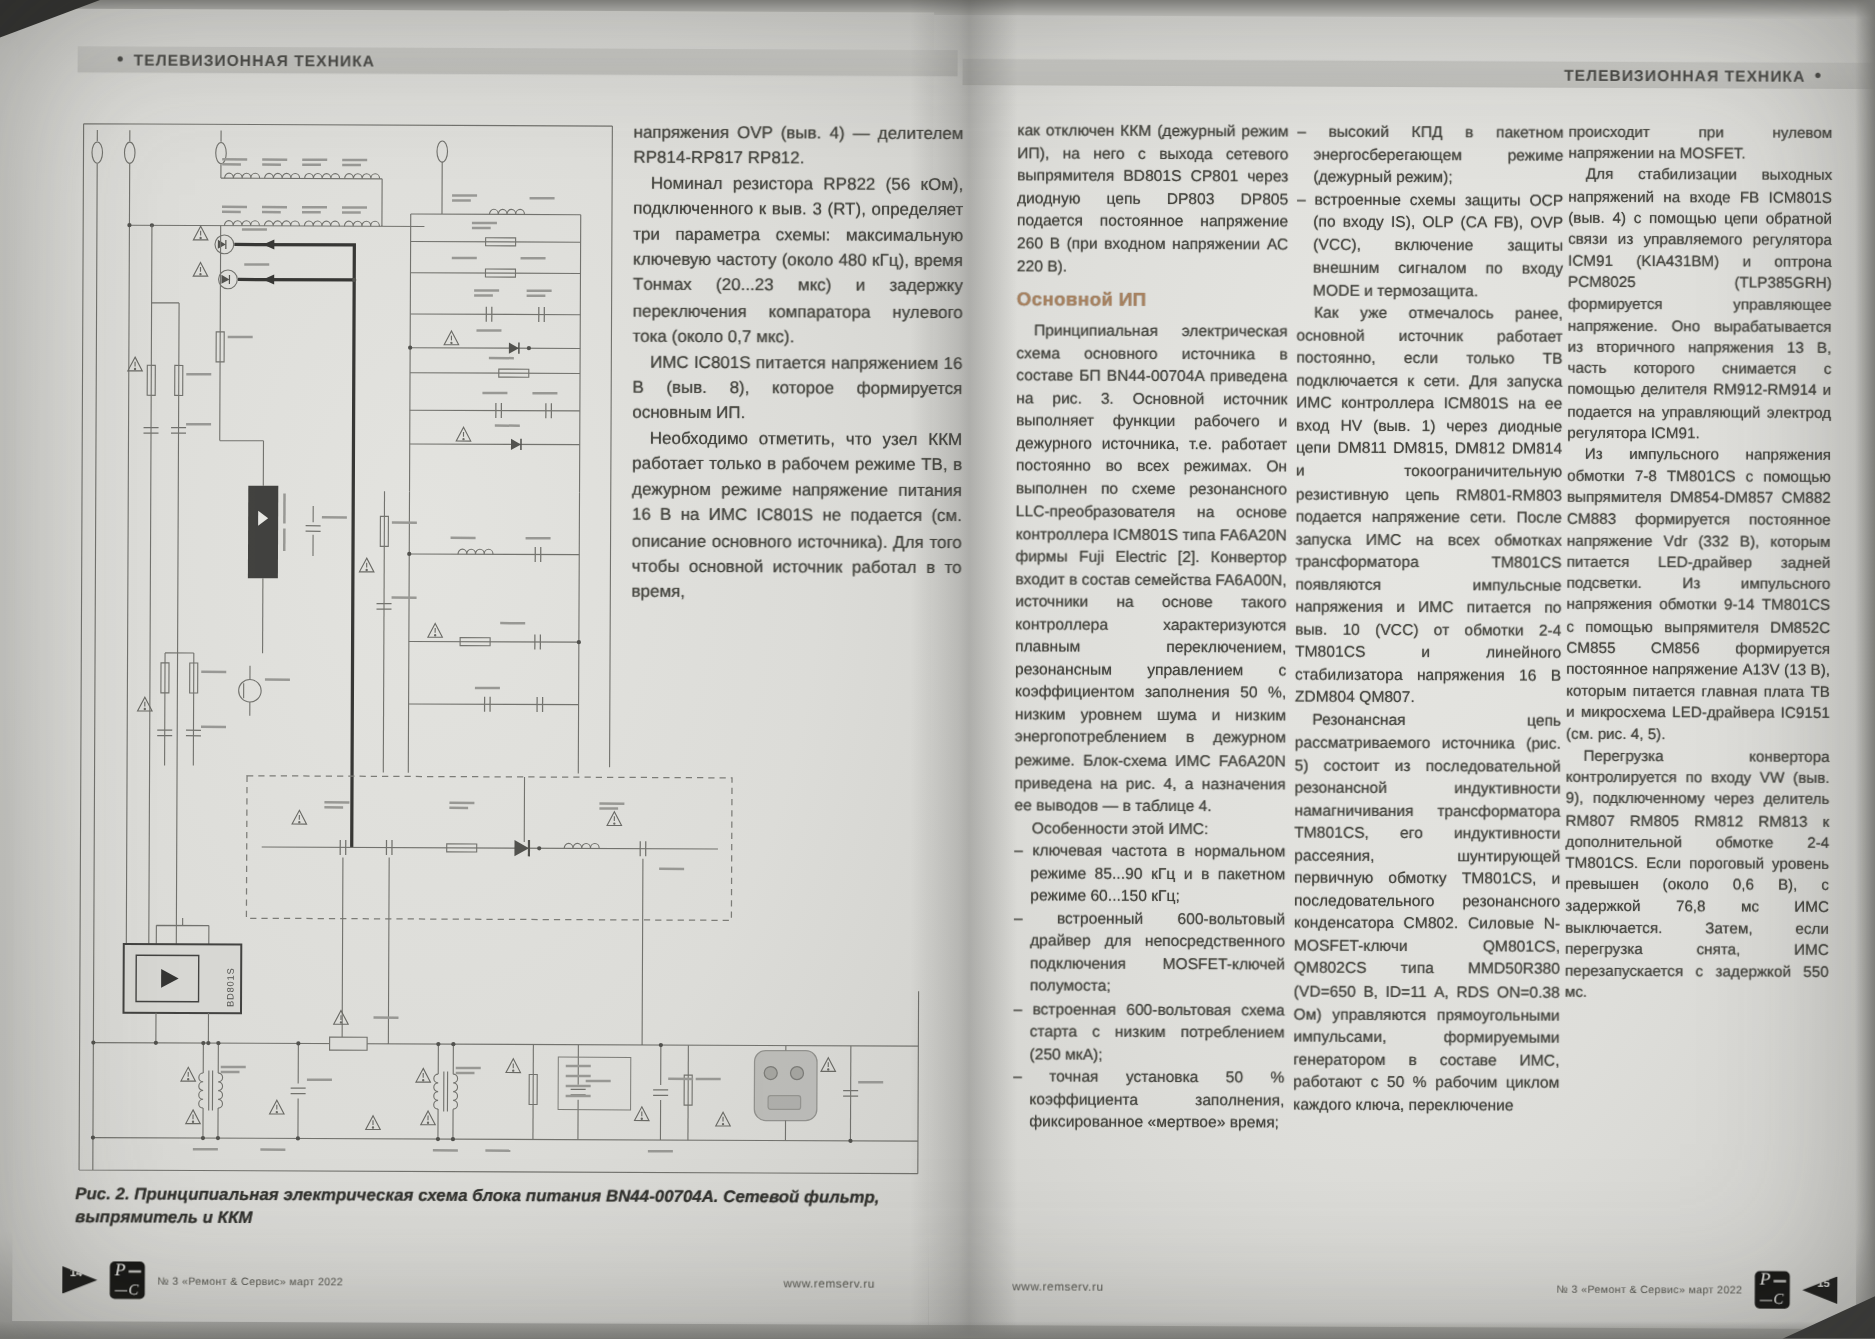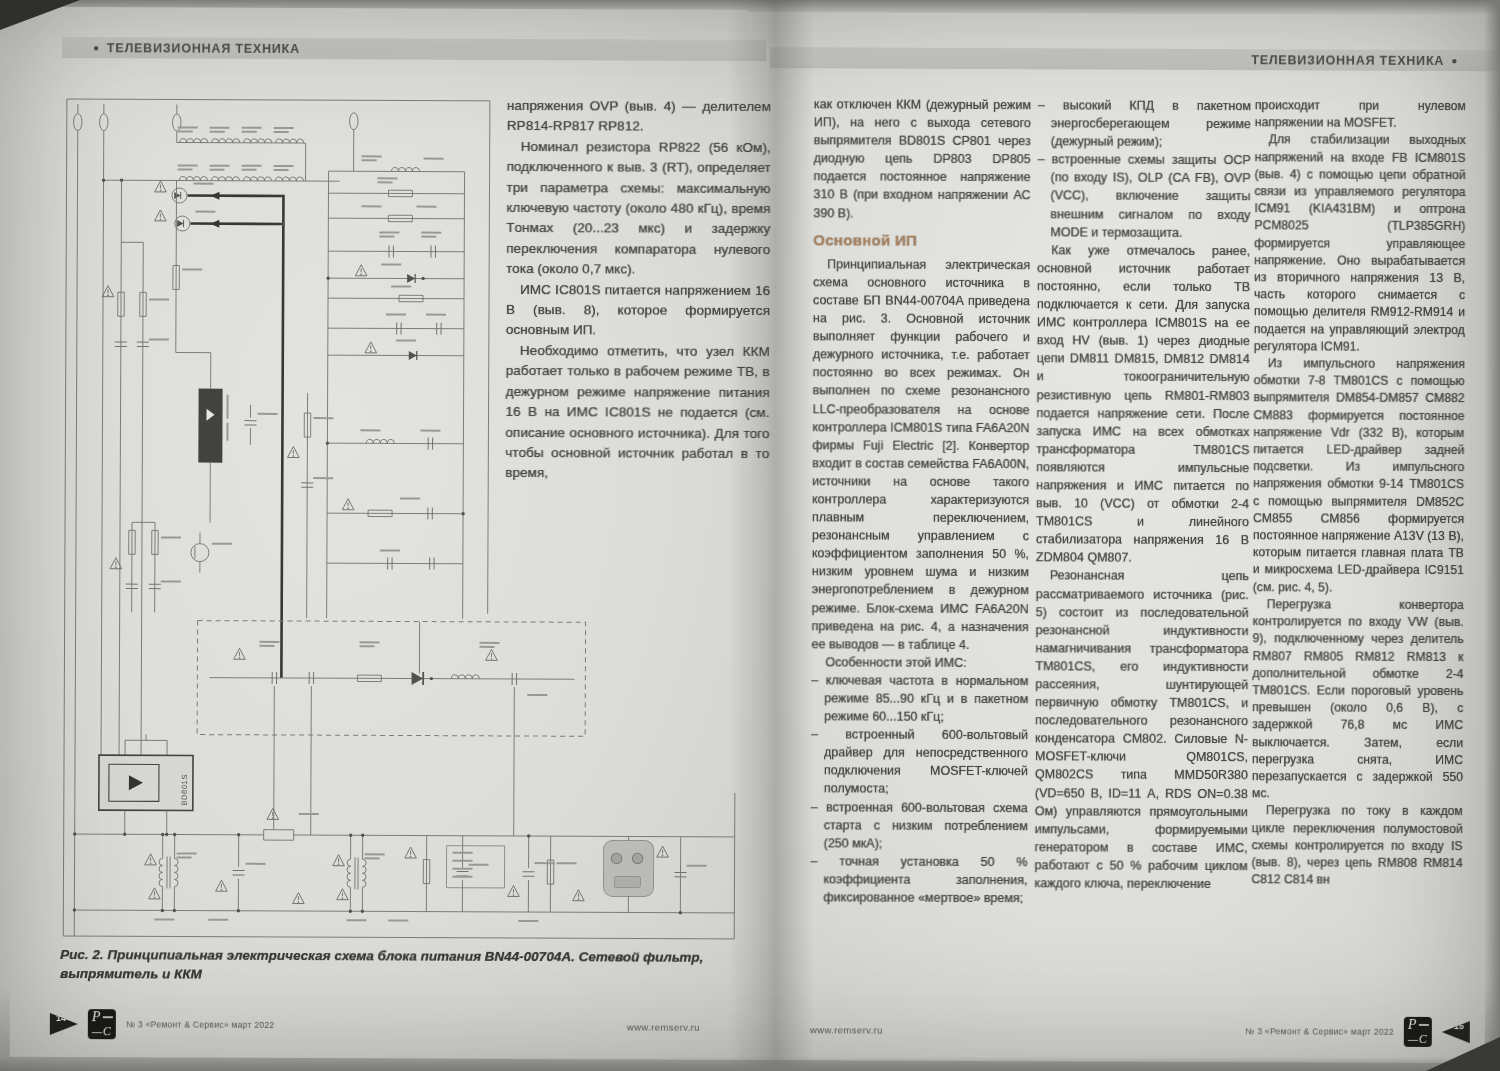--- a/index.html
+++ b/index.html
@@ -353,21 +353,21 @@
     <div id="col1" class="col soft">
       <p>напряжения OVP (выв. 4) — делителем RP814-RP817 RP812.</p>
       <p class="ind">Номинал резистора RP822 (56 кОм), подключенного к выв. 3 (RT), определяет три параметра схемы: максимальную ключевую частоту (около 480 кГц), время Tонмах (20...23 мкс) и задержку переключения компаратора нулевого тока (около 0,7 мкс).</p>
       <p class="ind">ИМС IC801S питается напряжением 16 В (выв. 8), которое формируется основным ИП.</p>
       <p class="ind">Необходимо отметить, что узел ККМ работает только в рабочем режиме ТВ, в дежурном режиме напряжение питания 16 В на ИМС IC801S не подается (см. описание основного источника). Для того чтобы основной источник работал в то время,</p>
     </div>
 
     <div class="caption soft">Рис. 2. Принципиальная электрическая схема блока питания BN44-00704A. Сетевой фильтр, выпрямитель и ККМ</div>
 
     <div id="col2" class="col soft">
-      <p>как отключен ККМ (дежурный режим ИП), на него с выхода сетевого выпрямителя BD801S CP801 через диодную цепь DP803 DP805 подается постоянное напряжение 310 В (при входном напряжении АС 390 В).</p>
+      <p>как отключен ККМ (дежурный режим ИП), на него с выхода сетевого выпрямителя BD801S CP801 через диодную цепь DP803 DP805 подается постоянное напряжение 260 В (при входном напряжении АС 220 В).</p>
       <h3 style="color:#a9825f;">Основной ИП</h3>
       <p class="ind">Принципиальная электрическая схема основного источника в составе БП BN44-00704A приведена на рис. 3. Основной источник выполняет функции рабочего и дежурного источника, т.е. работает постоянно во всех режимах. Он выполнен по схеме резонансного LLC-преобразователя на основе контроллера ICM801S типа FA6A20N фирмы Fuji Electric [2]. Конвертор входит в состав семейства FA6A00N, источники на основе такого контроллера характеризуются плавным переключением, резонансным управлением с коэффициентом заполнения 50 %, низким уровнем шума и низким энергопотреблением в дежурном режиме. Блок-схема ИМС FA6A20N приведена на рис. 4, а назначения ее выводов — в таблице 4.</p>
       <p class="ind">Особенности этой ИМС:</p>
       <p class="b">– ключевая частота в нормальном режиме 85...90 кГц и в пакетном режиме 60...150 кГц;</p>
       <p class="b">– встроенный 600-вольтовый драйвер для непосредственного подключения MOSFET-ключей полумоста;</p>
       <p class="b">– встроенная 600-вольтовая схема старта с низким потреблением (250 мкА);</p>
       <p class="b">– точная установка 50 % коэффициента заполнения, фиксированное «мертвое» время;</p>
     </div>
 
     <div id="col3" class="col soft">
@@ -375,21 +375,20 @@
       <p class="b">– встроенные схемы защиты OCP (по входу IS), OLP (CA FB), OVP (VCC), включение защиты внешним сигналом по входу MODE и термозащита.</p>
       <p class="ind">Как уже отмечалось ранее, основной источник работает постоянно, если только ТВ подключается к сети. Для запуска ИМС контроллера ICM801S на ее вход HV (выв. 1) через диодные цепи DM811 DM815, DM812 DM814 и токоограничительную резистивную цепь RM801-RM803 подается напряжение сети. После запуска ИМС на всех обмотках трансформатора TM801CS появляются импульсные напряжения и ИМС питается по выв. 10 (VCC) от обмотки 2-4 TM801CS и линейного стабилизатора напряжения 16 В ZDM804 QM807.</p>
       <p class="ind">Резонансная цепь рассматриваемого источника (рис. 5) состоит из последовательной резонансной индуктивности намагничивания трансформатора TM801CS, его индуктивности рассеяния, шунтирующей первичную обмотку TM801CS, и последовательного резонансного конденсатора CM802. Силовые N-MOSFET-ключи QM801CS, QM802CS типа MMD50R380 (VD=650 В, ID=11 А, RDS ON=0.38 Ом) управляются прямоугольными импульсами, формируемыми генератором в составе ИМС, работают с 50 % рабочим циклом каждого ключа, переключение</p>
     </div>
 
     <div id="col4" class="col soft">
       <p>происходит при нулевом напряжении на MOSFET.</p>
       <p class="ind">Для стабилизации выходных напряжений на входе FB ICM801S (выв. 4) с помощью цепи обратной связи из управляемого регулятора ICM91 (KIA431BM) и оптрона PCM8025 (TLP385GRH) формируется управляющее напряжение. Оно вырабатывается из вторичного напряжения 13 В, часть которого снимается с помощью делителя RM912-RM914 и подается на управляющий электрод регулятора ICM91.</p>
       <p class="ind">Из импульсного напряжения обмотки 7-8 TM801CS с помощью выпрямителя DM854-DM857 CM882 CM883 формируется постоянное напряжение Vdr (332 В), которым питается LED-драйвер задней подсветки. Из импульсного напряжения обмотки 9-14 TM801CS с помощью выпрямителя DM852C CM855 CM856 формируется постоянное напряжение A13V (13 В), которым питается главная плата ТВ и микросхема LED-драйвера IC9151 (см. рис. 4, 5).</p>
       <p class="ind">Перегрузка конвертора контролируется по входу VW (выв. 9), подключенному через делитель RM807 RM805 RM812 RM813 к дополнительной обмотке 2-4 TM801CS. Если пороговый уровень превышен (около 0,6 В), с задержкой 76,8 мс ИМС выключается. Затем, если перегрузка снята, ИМС перезапускается с задержкой 550 мс.</p>
-      <p class="ind">Перегрузка по току в каждом цикле переключения полумостовой схемы контролируется по входу IS (выв. 8), через цепь RM808 RM814 C812 C814 вн</p>
     </div>
 
     <div class="foot foot-l soft">
       <div class="marker m-right">
           <span>14</span>
         </div>
       <div class="logo">
         <span class="lr">Р</span>
         <span class="ls">С</span>
         <i></i>

